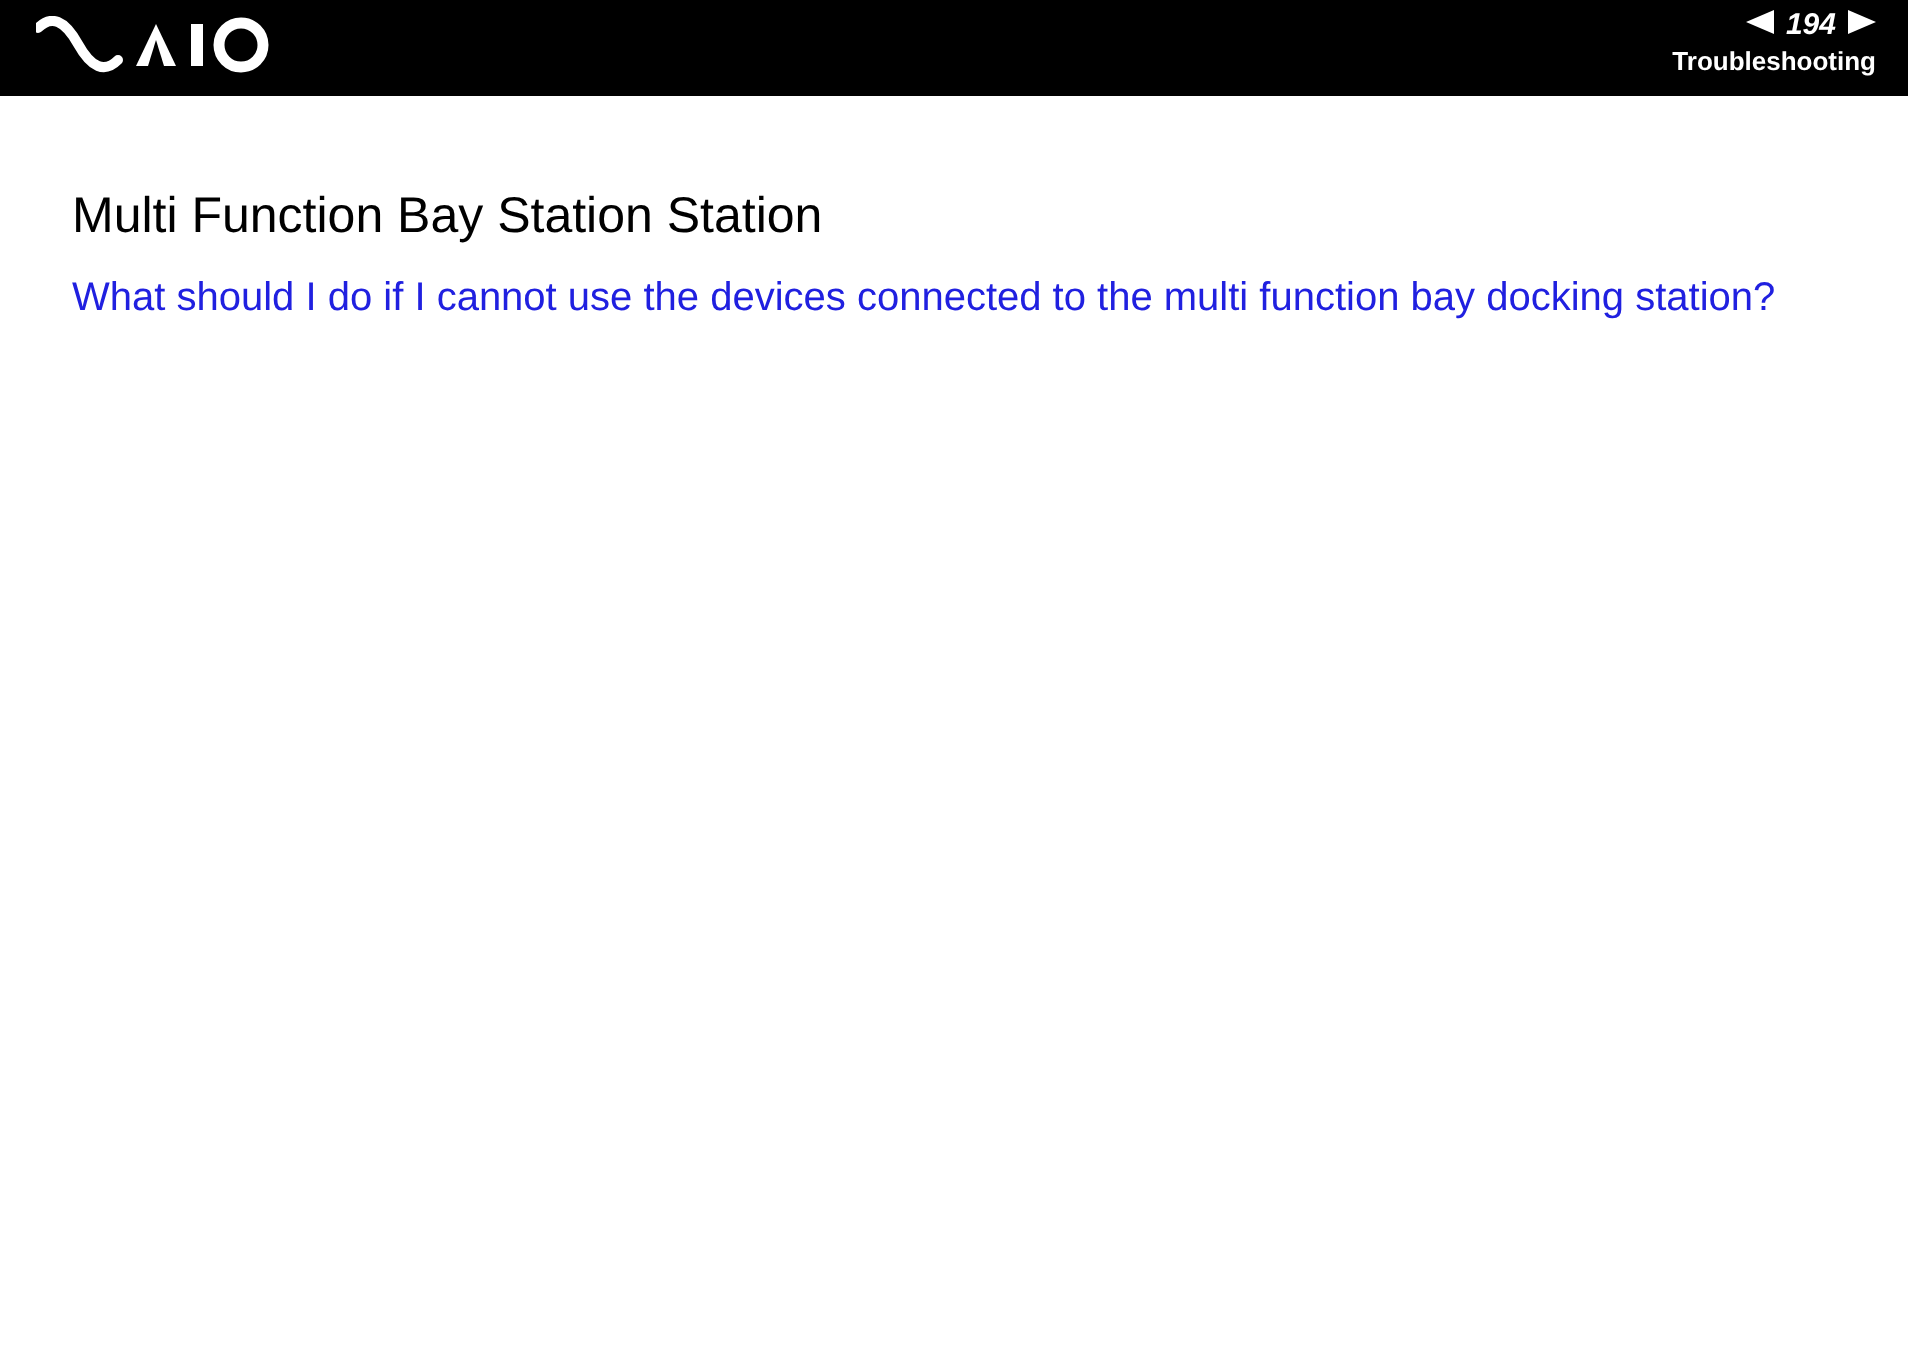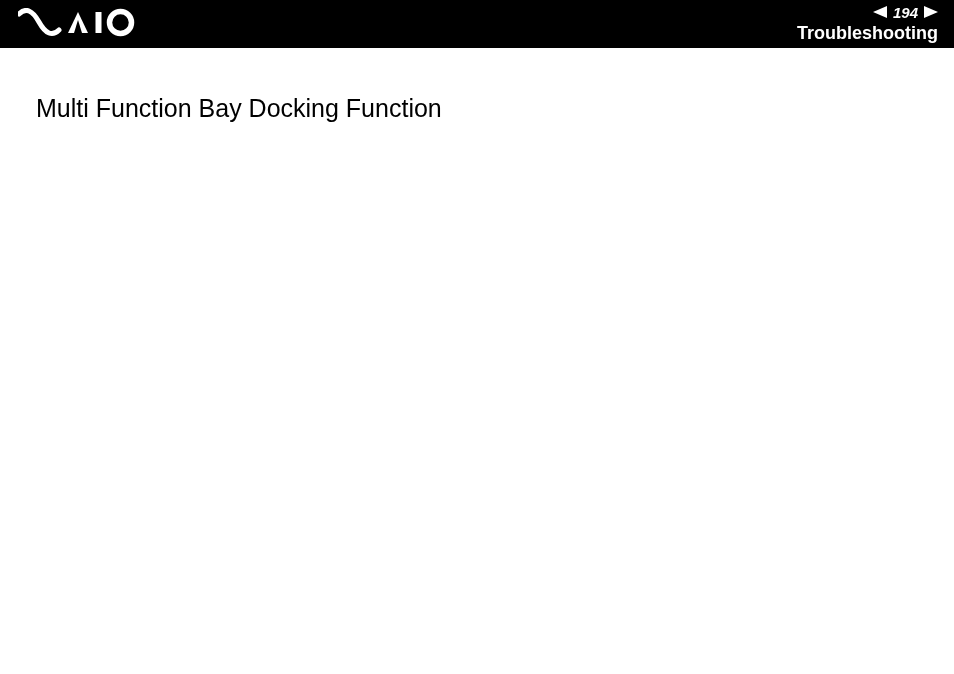--- a/index.html
+++ b/index.html
@@ -15,21 +15,21 @@
   }
   .page-widget {
     position: absolute; right: 16px; top: 4px; text-align: right; color: #fff;
   }
   .page-nav {
     display: flex; align-items: center; justify-content: flex-end; gap: 6px;
     font-weight: bold; font-style: italic; font-size: 15px;
   }
   .arrow-left, .arrow-right { display:inline-block; }
   .page-number { font-weight: bold; font-style: italic; font-size: 15px; }
-  .section-label { font-weight: bold; font-size: 18px; margin-top: 2px; }
+  .section-label { font-weight: bold; font-size: 13px; margin-top: 2px; }
   .content {
     position: absolute; left: 36px; right: 30px; top: 94px;
   }
   h1.title { font-size: 25px; font-weight: 400; color:#000; margin-bottom: 14px; }
   h2.question { font-size: 20px; font-weight: 400; color: #2020e0; line-height:1.28; margin-bottom: 10px; }
   p.body { font-size: 14.5px; color:#000; line-height:1.32; }
 </style>
 </head>
 <body>
 
@@ -62,16 +62,17 @@
           <svg width="14" height="12" viewBox="0 0 14 12">
               <polygon points="0,0 0,12 14,6" fill="#fff"></polygon>
             </svg>
         </span>
       </div>
       <div class="section-label">Troubleshooting</div>
     </div>
   </div>
 
   <div class="content">
-    <h1 class="title">Multi Function Bay Docking Function</h1>
+    <h1 class="title">Multi Function Bay Station Station</h1>
+    <h2 class="question">What should I do if I cannot use the devices connected to the multi function bay docking station?</h2>
   </div>
 
 </div>
 
 </body></html>

